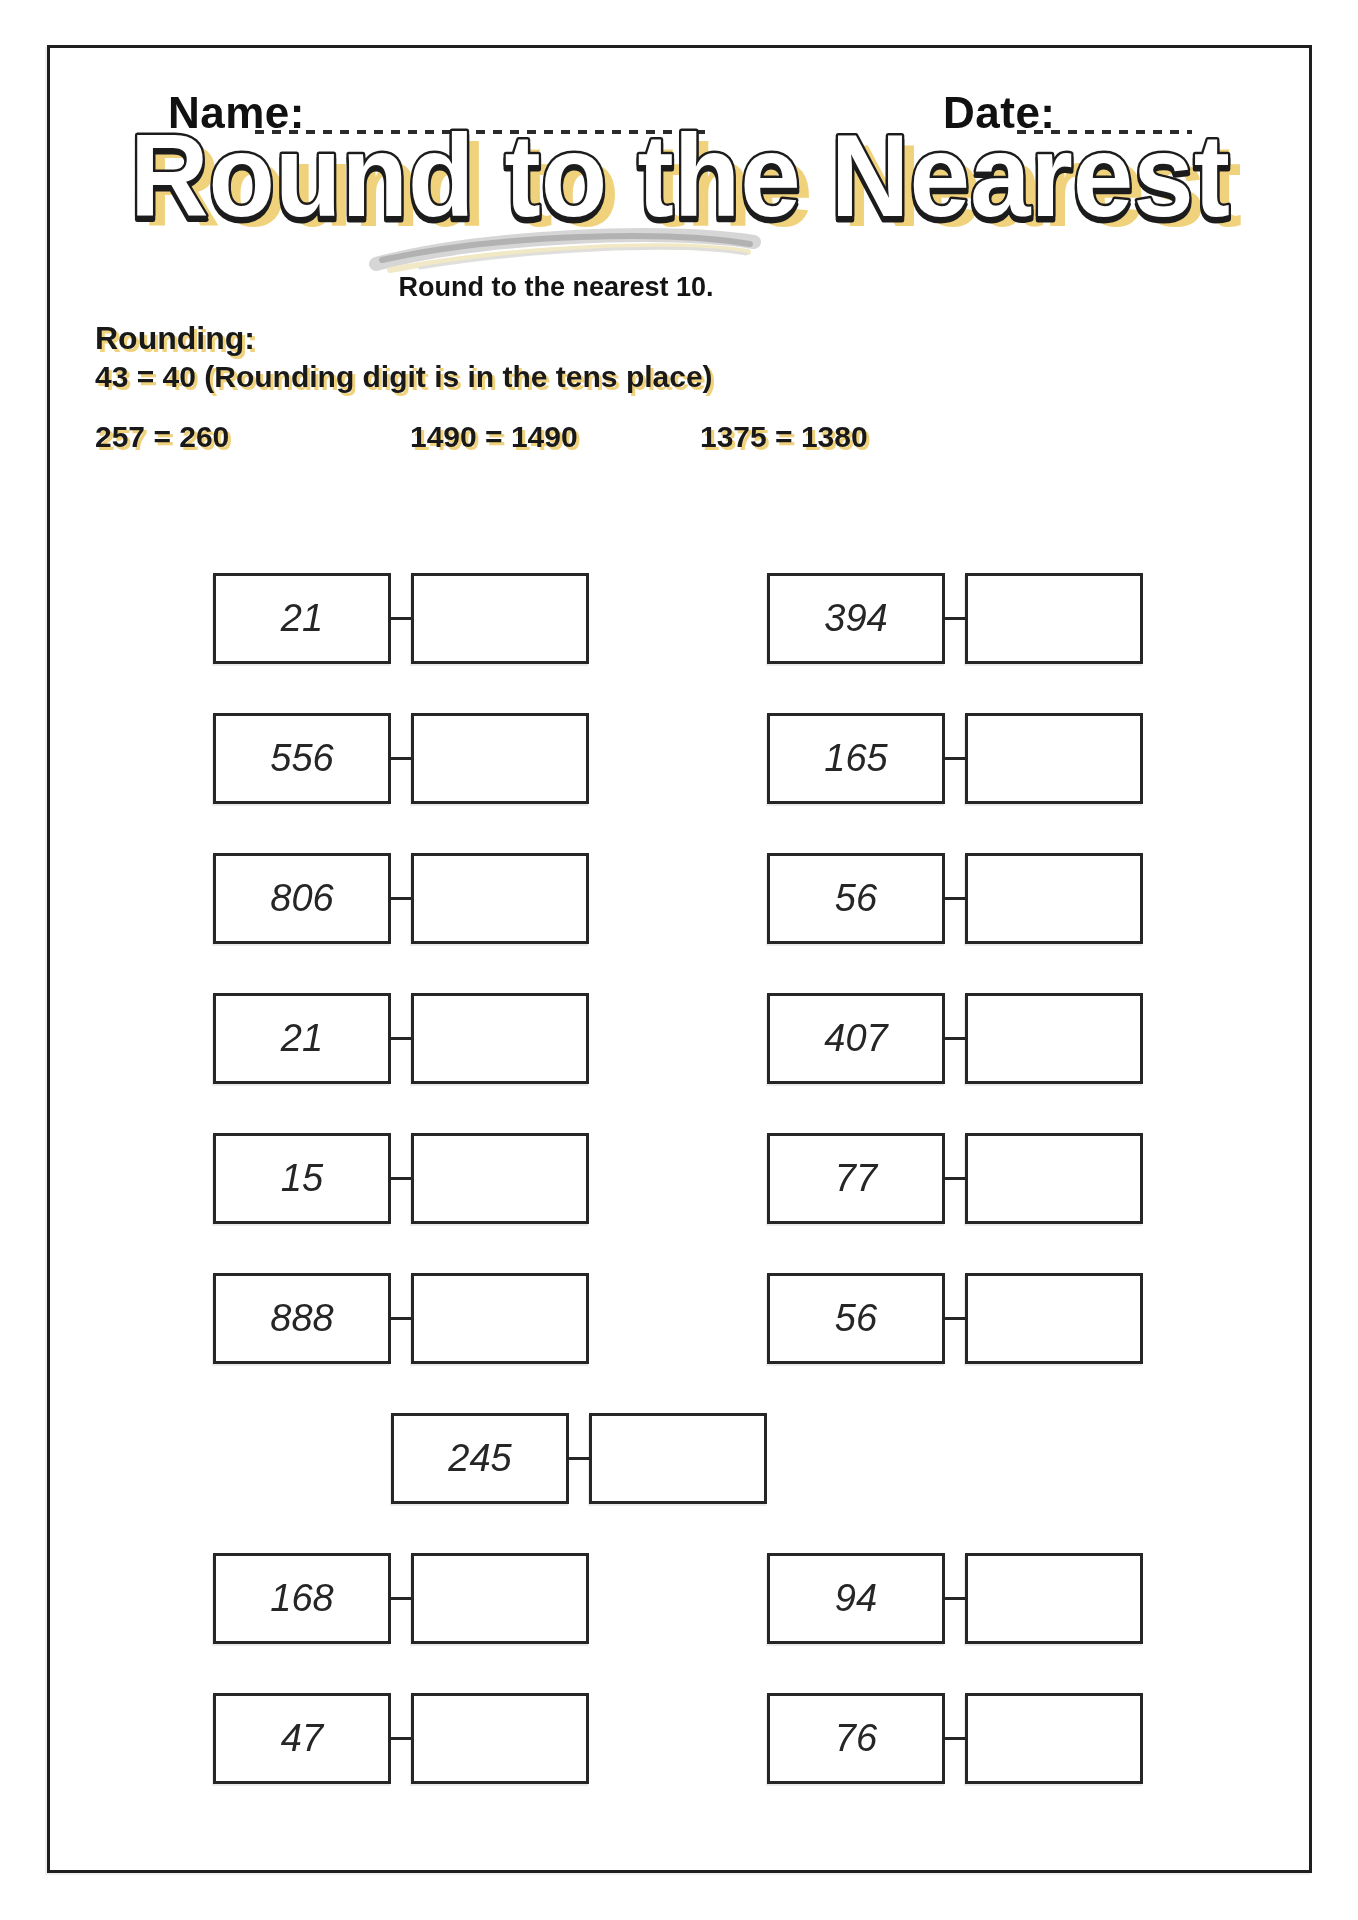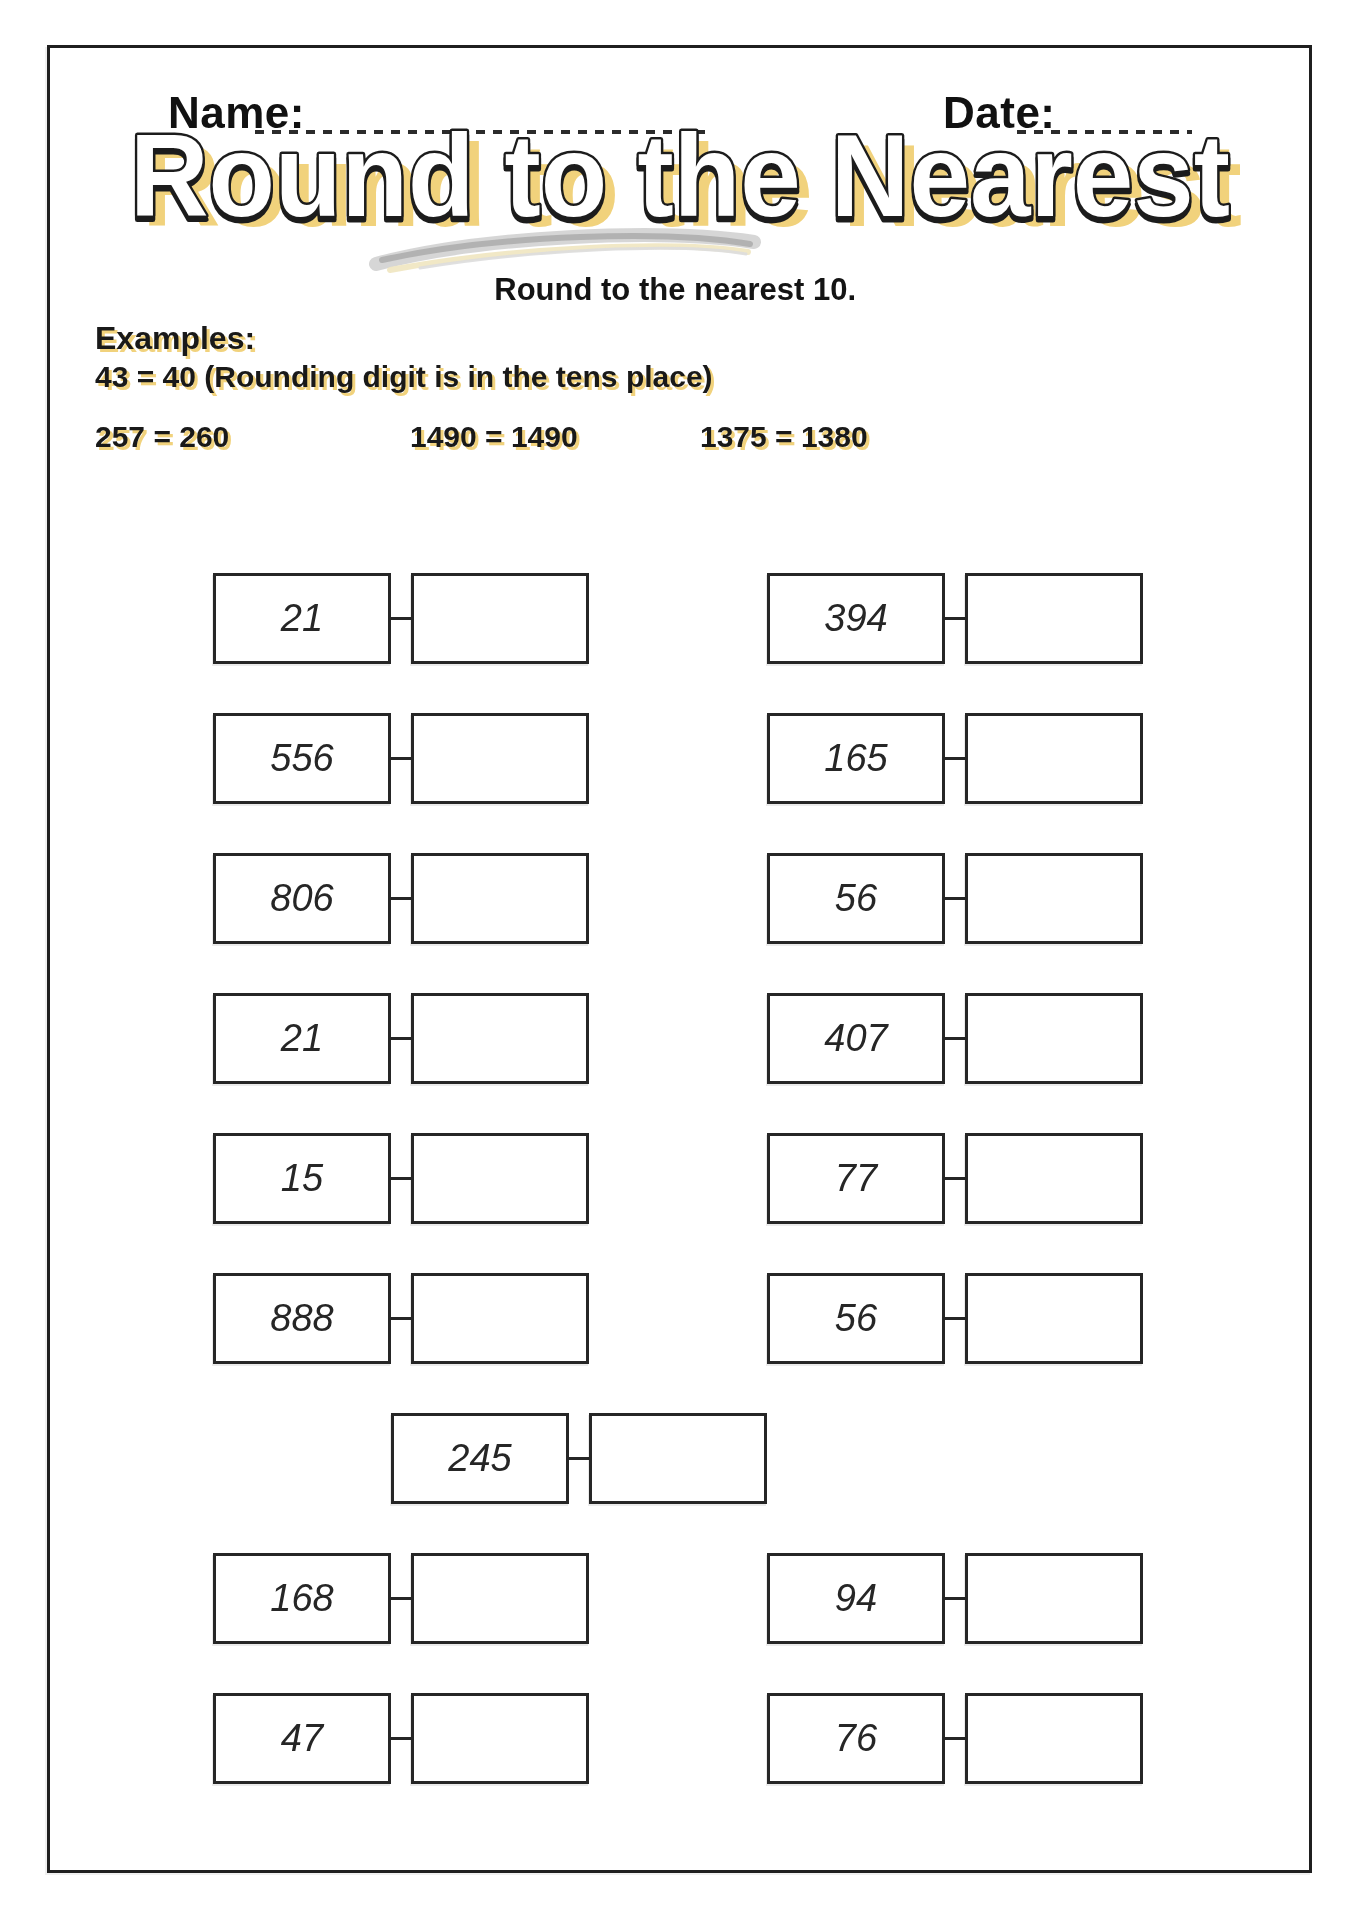--- a/index.html
+++ b/index.html
@@ -30,21 +30,21 @@
   .title-svg{position:absolute;left:100px;top:104px;width:1160px;height:150px;}
   .title-svg text{
     font-family:"Liberation Sans","DejaVu Sans",sans-serif;
     font-weight:bold;font-size:116px;
   }
   
   .brush-svg{position:absolute;left:360px;top:222px;width:410px;height:56px;}
   
   .subtitle{
     position:absolute;left:256px;top:272px;width:600px;
-    text-align:right;font-size:31px;font-weight:600;color:#141414;
+    text-align:center;font-size:27px;font-weight:600;color:#141414;
   }
   
   .examples{position:absolute;left:95px;top:318px;font-size:30px;font-weight:600;color:#191919;}
   .examples .yel{text-shadow:3px 3px 0 #F1D27C;}
   .ex-heading{font-size:32px;line-height:40px;}
   .ex-line1{line-height:38px;}
   .ex-line2{position:relative;height:38px;width:1000px;}
   .ex-line2 span{position:absolute;top:0;white-space:nowrap;margin-top:24px;}
   .ex-a{left:0px;}
   .ex-b{left:315px;}
@@ -83,21 +83,21 @@
   <svg class="brush-svg" viewBox="0 0 410 56">
     <path d="M16,42 C120,14 300,6 394,20" fill="none" stroke="#cfcfcf" stroke-width="14" stroke-linecap="round" opacity="0.85"></path>
     <path d="M22,38 C140,12 310,8 390,22" fill="none" stroke="#a9a9a9" stroke-width="6" stroke-linecap="round" opacity="0.8"></path>
     <path d="M30,48 C150,26 310,18 388,30" fill="none" stroke="#efe6c0" stroke-width="6" stroke-linecap="round" opacity="0.9"></path>
     <path d="M60,46 C170,28 320,20 386,32" fill="none" stroke="#dddddd" stroke-width="3" stroke-linecap="round" opacity="0.9"></path>
   </svg>
 
   <div class="subtitle">Round to the nearest 10.</div>
 
   <div class="examples">
-    <div class="ex-heading yel">Examples:</div>
+    <div class="ex-heading yel">Rounding:</div>
     <div class="ex-line1 yel">43 = 40 (Rounding digit is in the tens place)</div>
     <div class="ex-line2">
       <span class="ex-a yel">257 = 260</span>
       <span class="ex-b yel">1490 = 1490</span>
       <span class="ex-c yel">1375 = 1380</span>
     </div>
   </div>
 
   <div class="grid">
 

